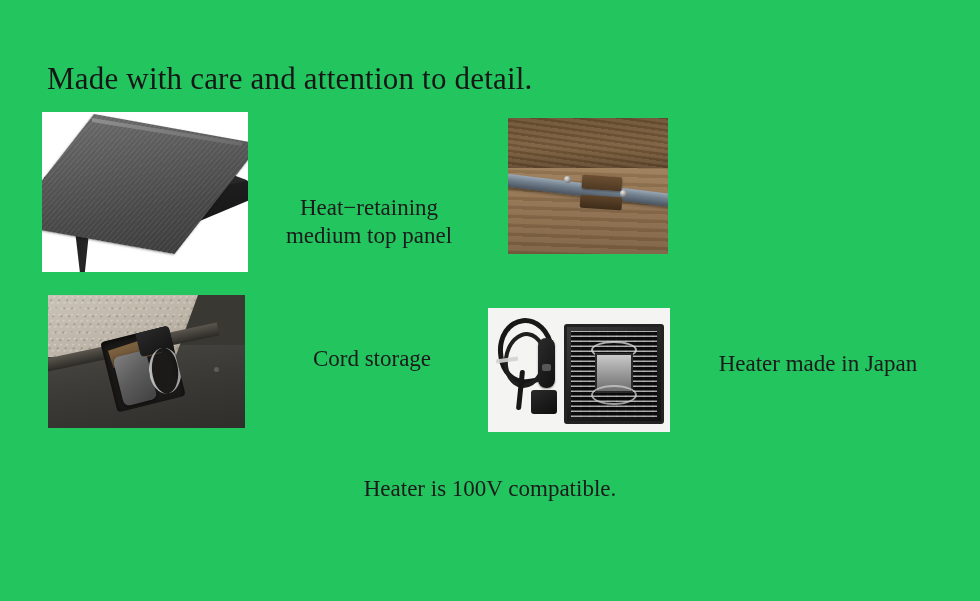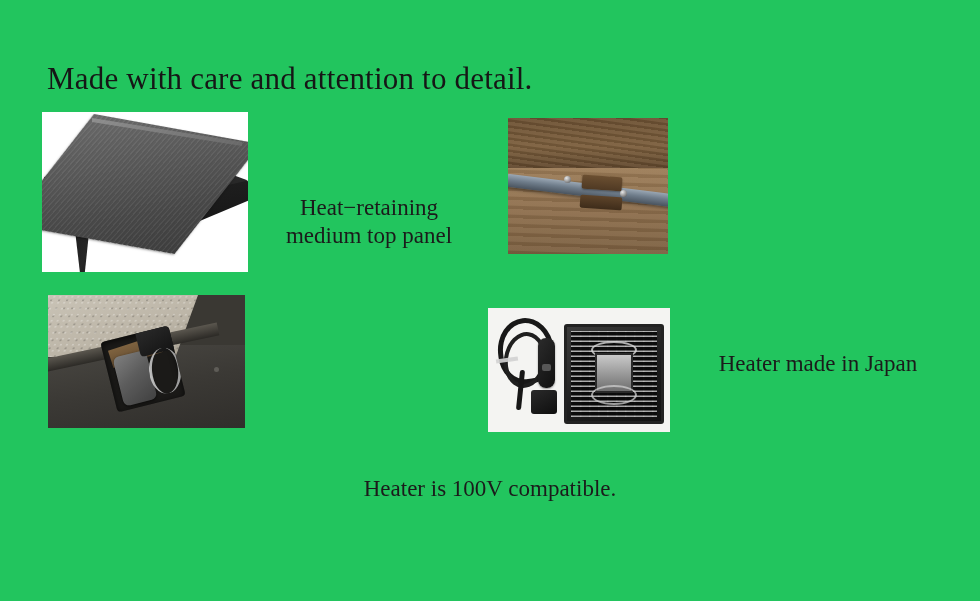--- a/index.html
+++ b/index.html
@@ -500,20 +500,21 @@
     <div class="cs-carpet"></div>
     <div class="cs-edge"></div>
     <div class="cs-cavity">
       <div class="cs-wood"></div>
       <div class="cs-controller"></div>
       <div class="cs-switchblock"></div>
       <div class="cs-cordcoil"></div>
     </div>
     <div class="cs-hole"></div>
   </div>
+  <div class="caption cap-cord-store">Cord storage</div>
 
   <div class="photo photo-heater">
     <div class="ht-unit">
       <div class="ht-grille"></div>
       <div class="ht-lamp"></div>
       <div class="ht-core"></div>
       <div class="ht-lamp2"></div>
     </div>
     <div class="ht-cordloop"></div>
     <div class="ht-cordloop2"></div>

